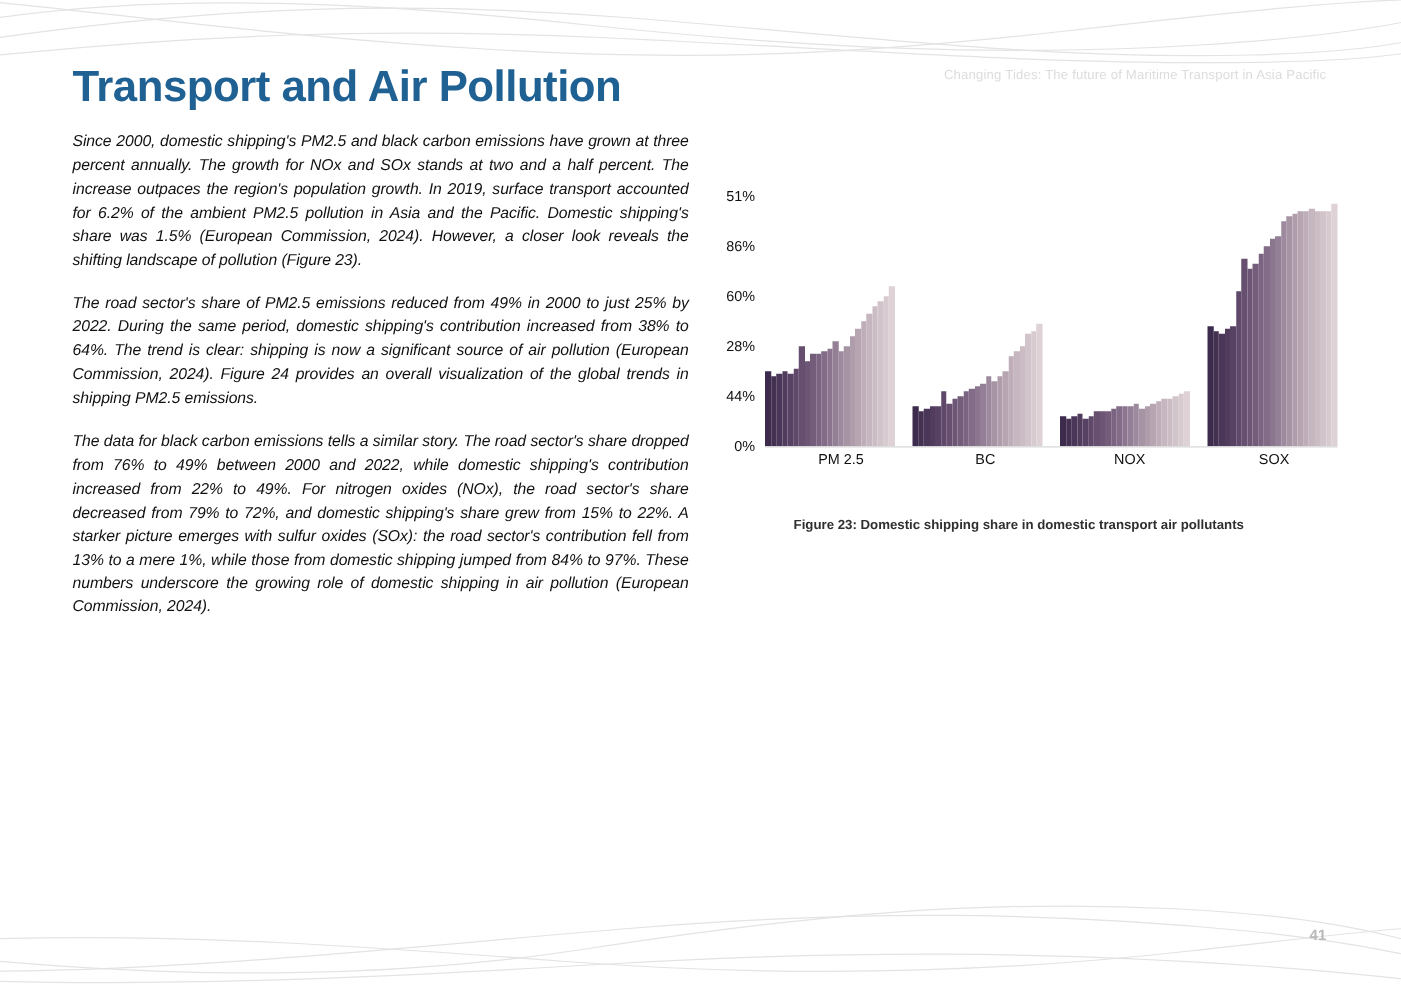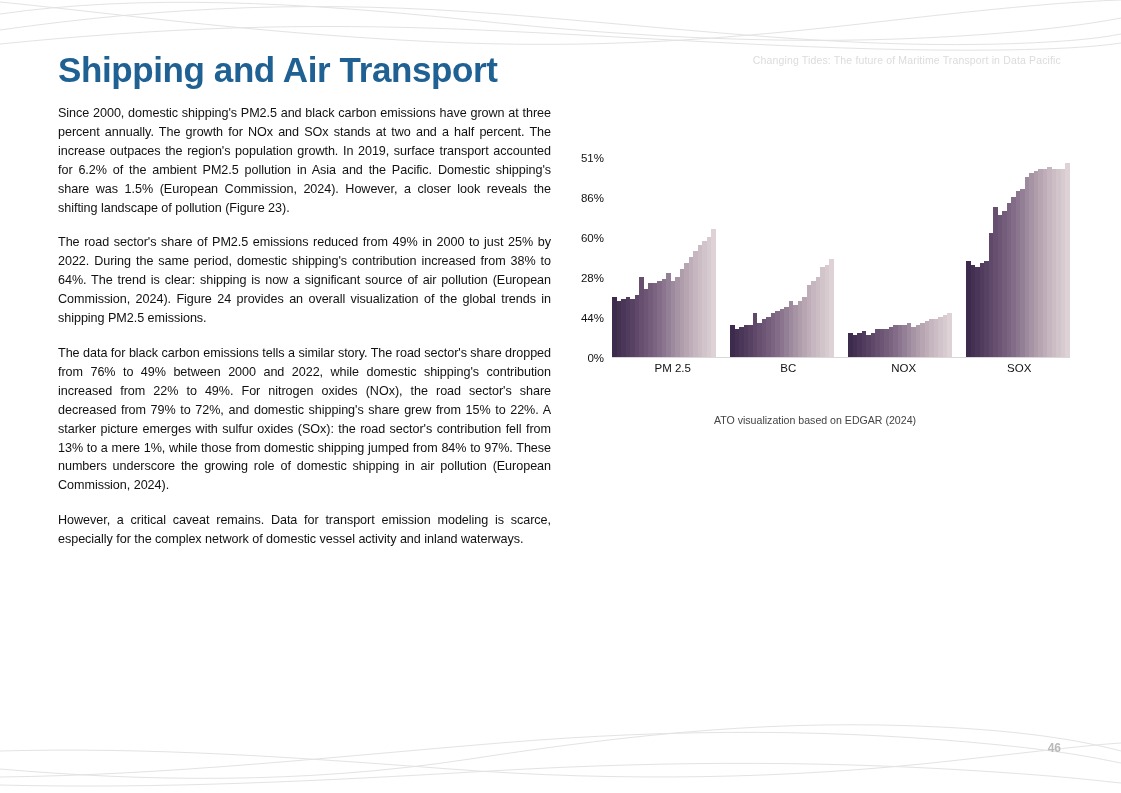--- a/index.html
+++ b/index.html
@@ -52,20 +52,21 @@
     color: #1f6193;
     margin: 0;
     line-height: 1.1;
   }
 
   
   .body-column {
     position: absolute;
     left: 58px; top: 104px;
     width: 493px;
+    font-style: italic;
   }
   .body-paragraph {
     margin: 0 0 16px 0;
     font-size: 12.6px;
     line-height: 18.9px;
     text-align: justify;
     color: #111111;
     letter-spacing: -0.05px;
   }
   .body-paragraph:last-child { margin-bottom: 0; }
@@ -159,29 +160,28 @@
   <svg width="1121" height="70" viewBox="0 0 1121 70" preserveAspectRatio="none" aria-hidden="true">
     <g fill="none" stroke="#e3e3e5" stroke-width="1">
       <path d="M0,14 C140,-6 300,2 470,20 C640,38 800,46 960,36 C1040,31 1090,24 1121,18"></path>
       <path d="M0,2 C120,14 230,30 400,40 C570,50 700,42 860,24 C980,10 1060,2 1121,0"></path>
       <path d="M0,30 C170,6 320,0 500,14 C700,30 840,48 1000,44 C1070,42 1100,38 1121,34"></path>
       <path d="M0,44 C160,28 300,22 480,30 C660,38 830,52 1000,50 C1070,49 1100,46 1121,43"></path>
     </g>
   </svg>
 </div>
 
-<div class="running-header">Changing Tides: The future of Maritime Transport in Data Pacific</div>
-
-<h1 class="page-title">Shipping and Air Transport</h1>
+<div class="running-header">Changing Tides: The future of Maritime Transport in Asia Pacific</div>
+
+<h1 class="page-title">Transport and Air Pollution</h1>
 
 <div class="body-column">
   <p class="body-paragraph">Since 2000, domestic shipping's PM2.5 and black carbon emissions have grown at three percent annually. The growth for NOx and SOx stands at two and a half percent. The increase outpaces the region's population growth. In 2019, surface transport accounted for 6.2% of the ambient PM2.5 pollution in Asia and the Pacific. Domestic shipping's share was 1.5% (European Commission, 2024). However, a closer look reveals the shifting landscape of pollution (Figure 23).</p>
   <p class="body-paragraph">The road sector's share of PM2.5 emissions reduced from 49% in 2000 to just 25% by 2022. During the same period, domestic shipping's contribution increased from 38% to 64%. The trend is clear: shipping is now a significant source of air pollution (European Commission, 2024). Figure 24 provides an overall visualization of the global trends in shipping PM2.5 emissions.</p>
   <p class="body-paragraph">The data for black carbon emissions tells a similar story. The road sector's share dropped from 76% to 49% between 2000 and 2022, while domestic shipping's contribution increased from 22% to 49%. For nitrogen oxides (NOx), the road sector's share decreased from 79% to 72%, and domestic shipping's share grew from 15% to 22%. A starker picture emerges with sulfur oxides (SOx): the road sector's contribution fell from 13% to a mere 1%, while those from domestic shipping jumped from 84% to 97%. These numbers underscore the growing role of domestic shipping in air pollution (European Commission, 2024).</p>
-  <p class="body-paragraph">However, a critical caveat remains. Data for transport emission modeling is scarce, especially for the complex network of domestic vessel activity and inland waterways.</p>
 </div>
 
 <div class="figure-block">
 
   <div class="chart-area">
 
     <div class="y-axis" id="y-axis">
         <div class="y-tick" style="top: 200px;">0%</div>
         <div class="y-tick" style="top: 160px;">44%</div>
         <div class="y-tick" style="top: 120px;">28%</div>
@@ -298,28 +298,28 @@
 
     <div class="x-labels" id="x-labels">
         <div class="x-label-cell">PM 2.5</div>
         <div class="x-label-cell">BC</div>
         <div class="x-label-cell">NOX</div>
         <div class="x-label-cell">SOX</div>
       </div>
   </div>
 
   <div class="figure-caption">
-    <div class="caption-source">ATO visualization based on EDGAR (2024)</div>
+    <div class="caption-title">Figure 23: Domestic shipping share in domestic transport air pollutants</div>
   </div>
 </div>
 
 <div class="wave-layer wave-bottom">
   <svg width="1121" height="80" viewBox="0 0 1121 80" preserveAspectRatio="none" aria-hidden="true">
     <g fill="none" stroke="#e3e3e5" stroke-width="1">
       <path d="M0,56 C140,68 300,72 470,46 C640,20 780,6 940,14 C1040,19 1090,30 1121,38"></path>
       <path d="M0,38 C150,34 290,44 450,56 C620,69 790,66 950,48 C1050,37 1090,32 1121,30"></path>
       <path d="M0,64 C170,62 330,44 500,30 C680,15 840,16 1000,32 C1070,39 1100,46 1121,50"></path>
       <path d="M0,72 C160,76 320,68 490,58 C680,47 840,48 1010,60 C1080,65 1100,68 1121,70"></path>
     </g>
   </svg>
 </div>
 
-<div class="page-number">46</div>
+<div class="page-number">41</div>
 
 </body></html>

